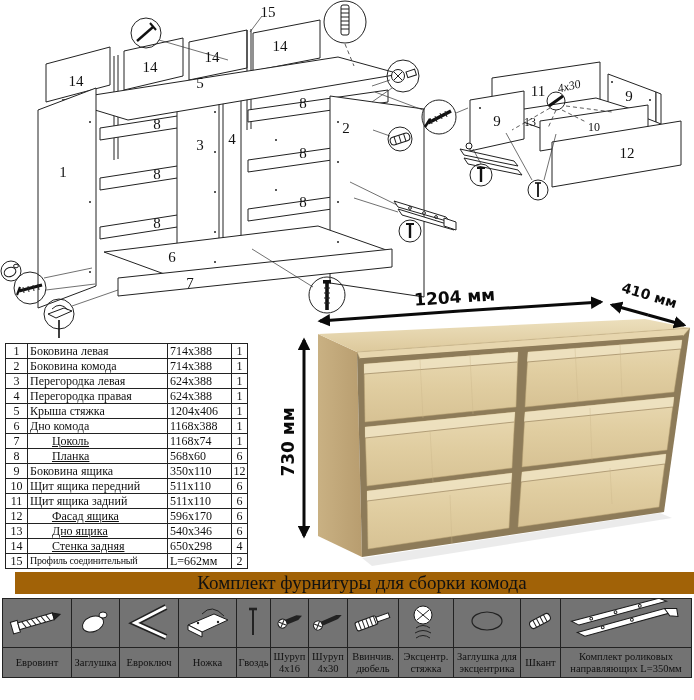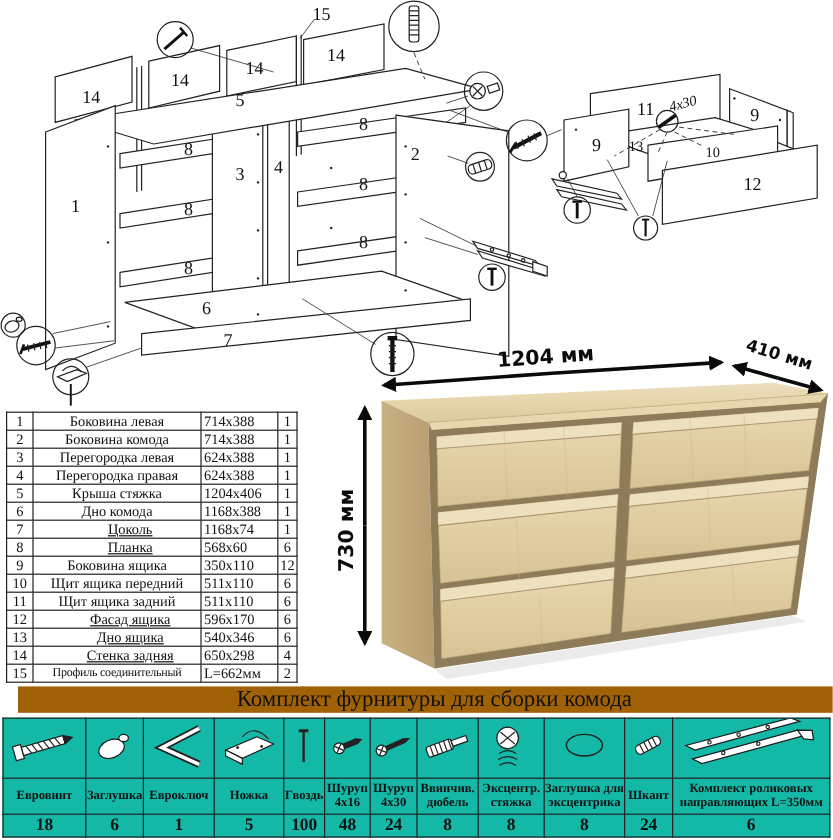--- a/index.html
+++ b/index.html
@@ -13,31 +13,31 @@
   .dimS{font-size:14px;}
   .ln{stroke:#222;fill:none;stroke-width:1;}
   .pnl{fill:#fff;stroke:#222;stroke-width:1;}
   .thin{stroke:#333;stroke-width:.7;fill:none;}
   .dash{stroke:#333;stroke-width:.8;fill:none;stroke-dasharray:4 3;}
   .glyph{stroke:#1a1a1a;fill:#fff;}
   
   #parts{position:absolute;left:5px;top:343px;border-collapse:collapse;table-layout:fixed;
          font-size:12px;background:#fff;}
   #parts td{border:1px solid #222;height:14px;line-height:1;padding:0 2px;
-            overflow:hidden;white-space:nowrap;text-align:center;}
+            overflow:hidden;white-space:nowrap;}
   #parts td.num{text-align:center;padding:0;}
   #parts td.size{text-align:left;}
   #parts td.qty{text-align:center;padding:0;}
   #parts tr.ind td.name{padding-left:24px;text-decoration:underline;}
   #parts tr.cond td.name{font-size:10px;letter-spacing:-.2px;}
   
   #hw-title{position:absolute;top:572px;left:15px;width:100%;text-align:center;
             font-size:19px;background:#a16207;}
   #hw{position:absolute;left:2px;top:598px;border-collapse:collapse;table-layout:fixed;
-      width:690px;text-align:center;background:#14b8a6;font-weight:bold;}
+      width:690px;text-align:center;background:#737373;}
   #hw td{border:1px solid #222;padding:0;overflow:hidden;vertical-align:middle;}
   #hw tr.icons td{height:48px;}
   #hw tr.names td{font-size:10.5px;line-height:1.08;height:29px;}
   #hw tr.qtys td{font-size:14.5px;height:18px;}
 </style>
 </head>
 <body>
 
 <div id="stage">
 
@@ -565,30 +565,16 @@
       <td>Ножка</td>
       <td>Гвоздь</td>
       <td>Шуруп 4x16</td>
       <td>Шуруп 4x30</td>
       <td>Ввинчив. дюбель</td>
       <td>Эксцентр. стяжка</td>
       <td>Заглушка для эксцентрика</td>
       <td>Шкант</td>
       <td>Комплект роликовых направляющих L=350мм</td>
     </tr>
-    <tr class="qtys">
-      <td>18</td>
-      <td>6</td>
-      <td>1</td>
-      <td>5</td>
-      <td>100</td>
-      <td>48</td>
-      <td>24</td>
-      <td>8</td>
-      <td>8</td>
-      <td>8</td>
-      <td>24</td>
-      <td>6</td>
-    </tr>
   </tbody>
 </table>
 
 </div>
 
 </body></html>

